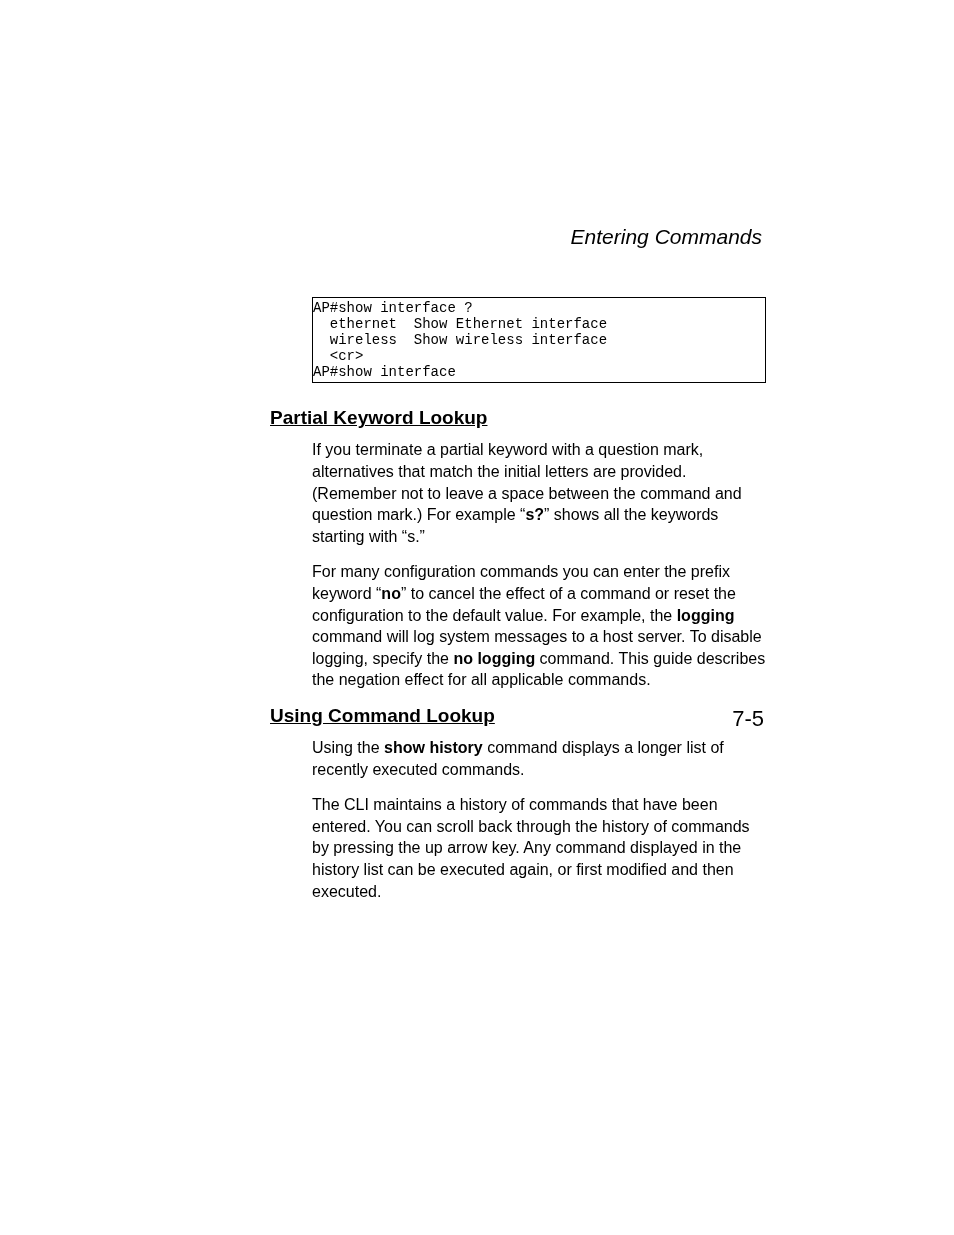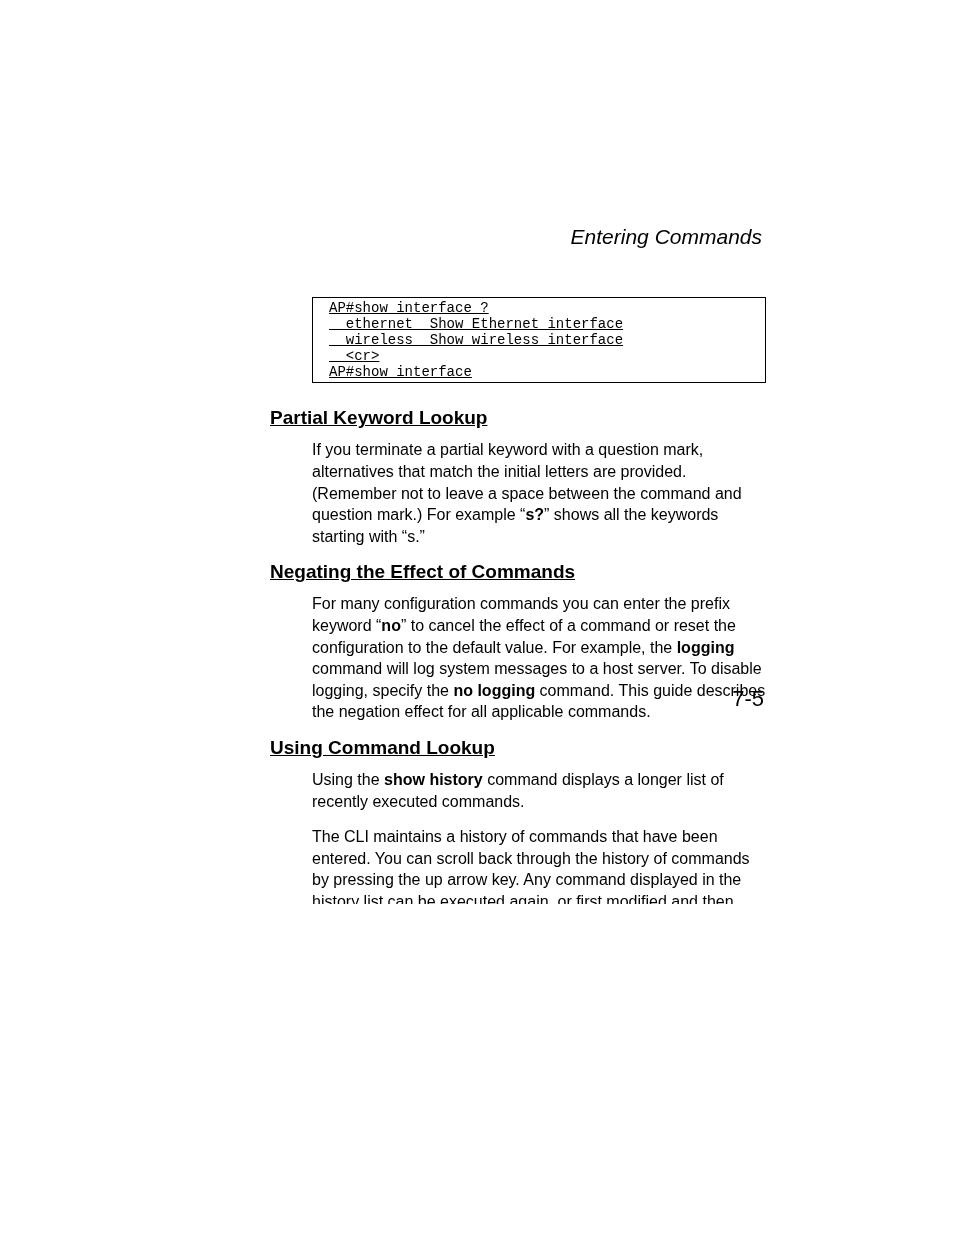--- a/index.html
+++ b/index.html
@@ -28,35 +28,34 @@
     font-size: 16px;
     line-height: 1.35;
     margin: 0 0 14px 42px;
   }
   .codebox {
     border: 1px solid #000;
     font-family: "Courier New", Courier, monospace;
     font-size: 14px;
     line-height: 1.15;
     white-space: pre;
-    padding: 2px 16px;
+    padding: 2px 0;
     margin: 0 0 24px 42px;
     overflow: hidden;
-    text-decoration: underline;
   }
   .section-heading {
     font-weight: bold;
     font-size: 19px;
     margin: 0 0 10px 0;
     text-decoration: underline;
   }
   .page-number {
     position: absolute;
     right: 222px;
-    bottom: 192px;
+    bottom: 172px;
     font-size: 22px;
   }
   b { font-weight: bold; }
 </style>
 </head>
 <body>
 
 <div class="page">
 
   <div class="header-title">Entering Commands</div>
@@ -67,21 +66,20 @@
   wireless  Show wireless interface
   &lt;cr&gt;
 AP#show interface</div>
 
   <div class="section-heading">Partial Keyword Lookup</div>
   <p class="body-text">
     <span>If you terminate a partial keyword with a question mark, alternatives that match the initial letters are provided. (Remember not to leave a space between the command and question mark.) For example “</span><b>s?</b><span>” shows all the keywords starting with “s.”</span>
   </p>
 
 
-  <div class="section-heading">Negating the Effect of Commands</div>
   <p class="body-text">
     <span>For many configuration commands you can enter the prefix keyword “</span><b>no</b><span>” to cancel the effect of a command or reset the configuration to the default value. For example, the </span><b>logging</b><span> command will log system messages to a host server. To disable logging, specify the </span><b>no logging</b><span> command. This guide describes the negation effect for all applicable commands.</span>
   </p>
 
   <div class="section-heading">Using Command Lookup</div>
   <p class="body-text">
     <span>Using the </span><b>show history</b><span> command displays a longer list of recently executed commands.</span>
   </p>
   <p class="body-text">The CLI maintains a history of commands that have been entered. You can scroll back through the history of commands by pressing the up arrow key. Any command displayed in the history list can be executed again, or first modified and then executed.</p>
 

